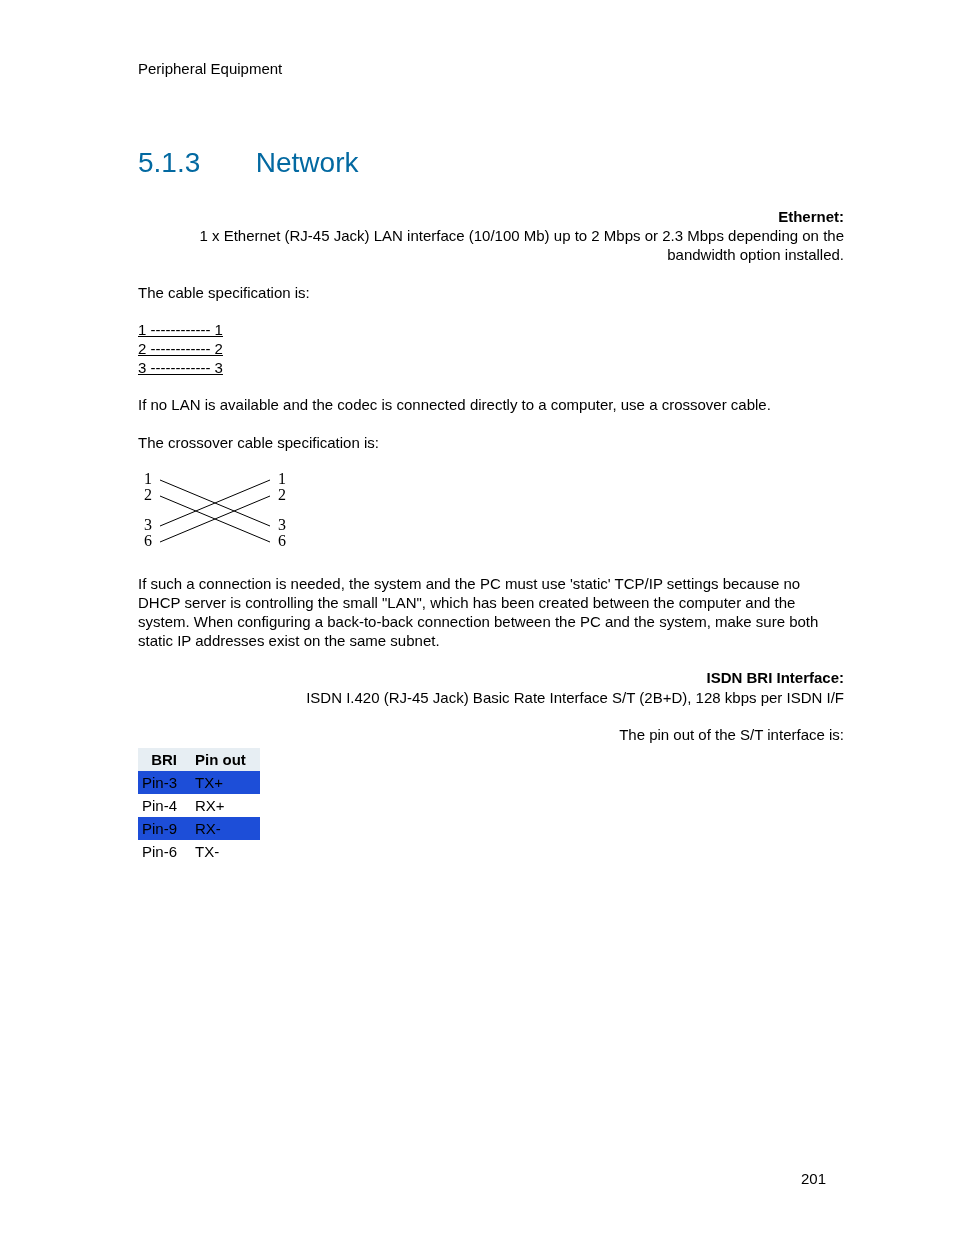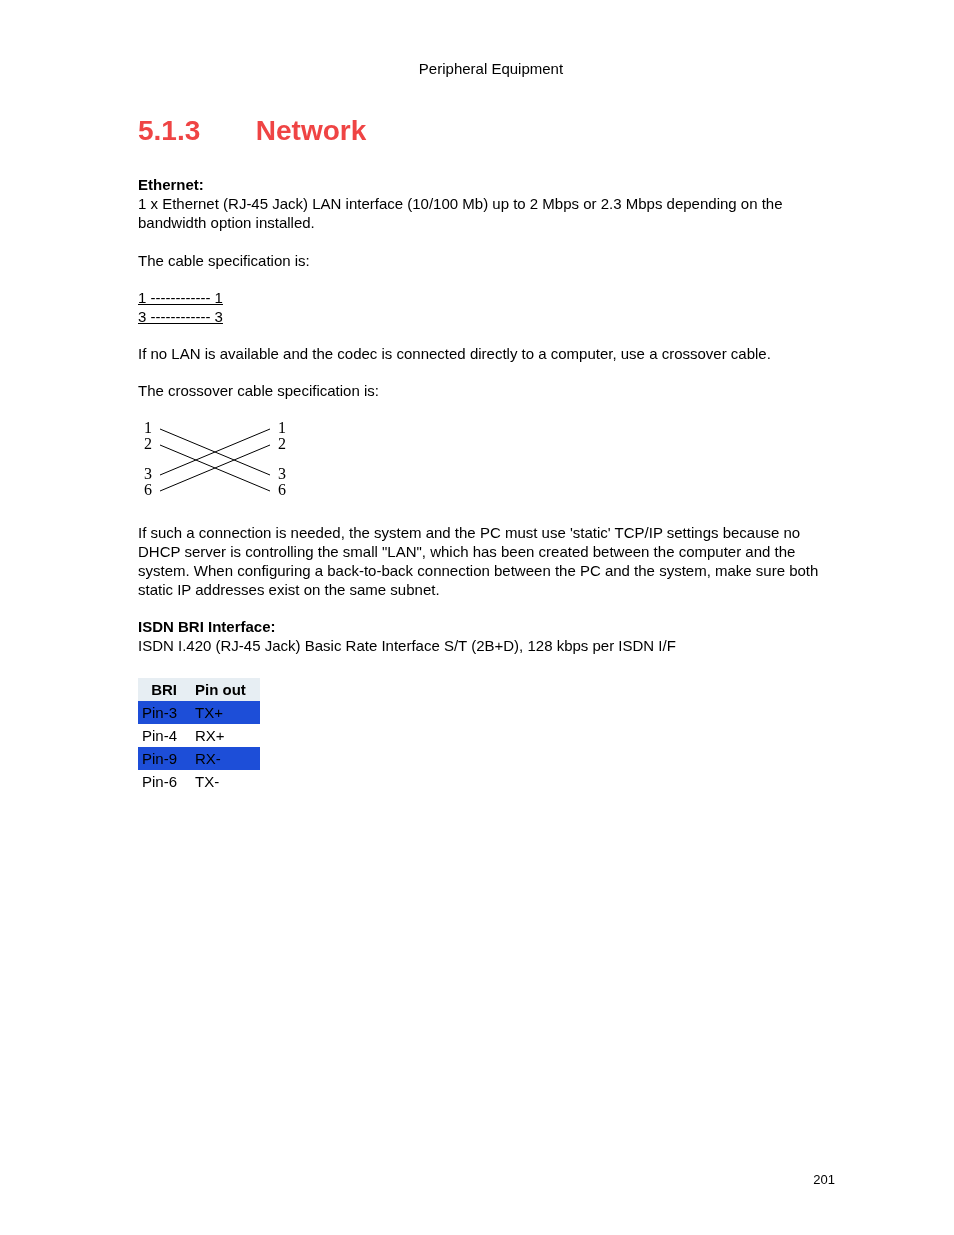--- a/index.html
+++ b/index.html
@@ -10,38 +10,38 @@
     color: #000;
   }
   .page {
     width: 954px;
     height: 1235px;
     position: relative;
     box-sizing: border-box;
     padding: 60px 110px 40px 138px;
   }
   .header-right {
-    text-align: center;
+    text-align: left;
     font-size: 15px;
-    margin-bottom: 38px;
+    margin-bottom: 70px;
   }
   h1.section-heading {
-    color: #ef4444;
+    color: #0369a1;
     font-size: 28px;
-    font-weight: bold;
+    font-weight: normal;
     margin: 0 0 28px 0;
   }
   .sec-no { display:inline-block; width:110px; }
   .bold { font-weight: bold; }
   p, .para {
     font-size: 15px;
     line-height: 1.28;
     margin: 0 0 18px 0;
   }
-  .tight { margin-bottom: 0; }
+  .tight { margin-bottom: 0; text-align: right; }
   .spec-lines { font-size:15px; line-height:1.28; margin:0 0 18px 0;text-decoration:underline; }
   .spec-lines div { }
   .crossover-diagram {
     margin: 0 0 18px 0;
   }
   table.pinout {
     border-collapse: collapse;
     font-size: 15px;
     margin-top: 4px;
   }
@@ -51,22 +51,22 @@
     background: #e7eef3;
     padding: 3px 14px 3px 4px;
   }
   table.pinout td {
     padding: 3px 14px 3px 4px;
   }
   table.pinout tr.alt td { background:#1d4ed8; }
   .page-number {
     position: absolute;
     bottom: 48px;
-    right: 119px;
-    font-size: 13px;
+    right: 128px;
+    font-size: 15px;
   }
 </style>
 </head>
 <body>
 
 <div class="page">
 
   <div class="header-right">Peripheral Equipment</div>
 
   <h1 class="section-heading">
@@ -78,20 +78,21 @@
     <span class="bold">Ethernet:</span><br>
     <span>1 x Ethernet (RJ-45 Jack) LAN interface (10/100 Mb) up to 2 Mbps or 2.3 Mbps depending on the bandwidth option installed.</span>
   </p>
   <br>
 
 
   <p>The cable specification is:</p>
 
   <div class="spec-lines">
     <div>1 ------------ 1</div>
+    <div>2 ------------ 2</div>
     <div>3 ------------ 3</div>
   </div>
 
   <p> If no LAN is available and the codec is connected directly to a computer, use a crossover cable.</p>
 
   <p>The crossover cable specification is:</p>
 
   <div class="crossover-diagram">
     <svg width="160" height="82" viewBox="0 0 160 82">
       <g font-family="Times New Roman, serif" font-size="16" fill="#000">
@@ -115,20 +116,21 @@
 
   <p>If such a connection is needed, the system and the PC must use 'static' TCP/IP settings because no DHCP server is controlling the small "LAN", which has been created between the computer and the system. When configuring a back-to-back connection between the PC and the system, make sure both static IP addresses exist on the same subnet.</p>
 
   <p class="tight">
     <span class="bold">ISDN BRI Interface:</span><br>
     <span>ISDN I.420 (RJ-45 Jack) Basic Rate Interface S/T (2B+D), 128 kbps per ISDN I/F</span>
   </p>
   <br>
 
 
+  <p class="tight">The pin out of the S/T interface is:</p>
 
   <table class="pinout">
     <tbody>
         <tr>
       <th>BRI</th>
       <th>Pin out</th>
     </tr>
     <tr class="alt">
       <td>Pin-3</td>
       <td>TX+</td>

